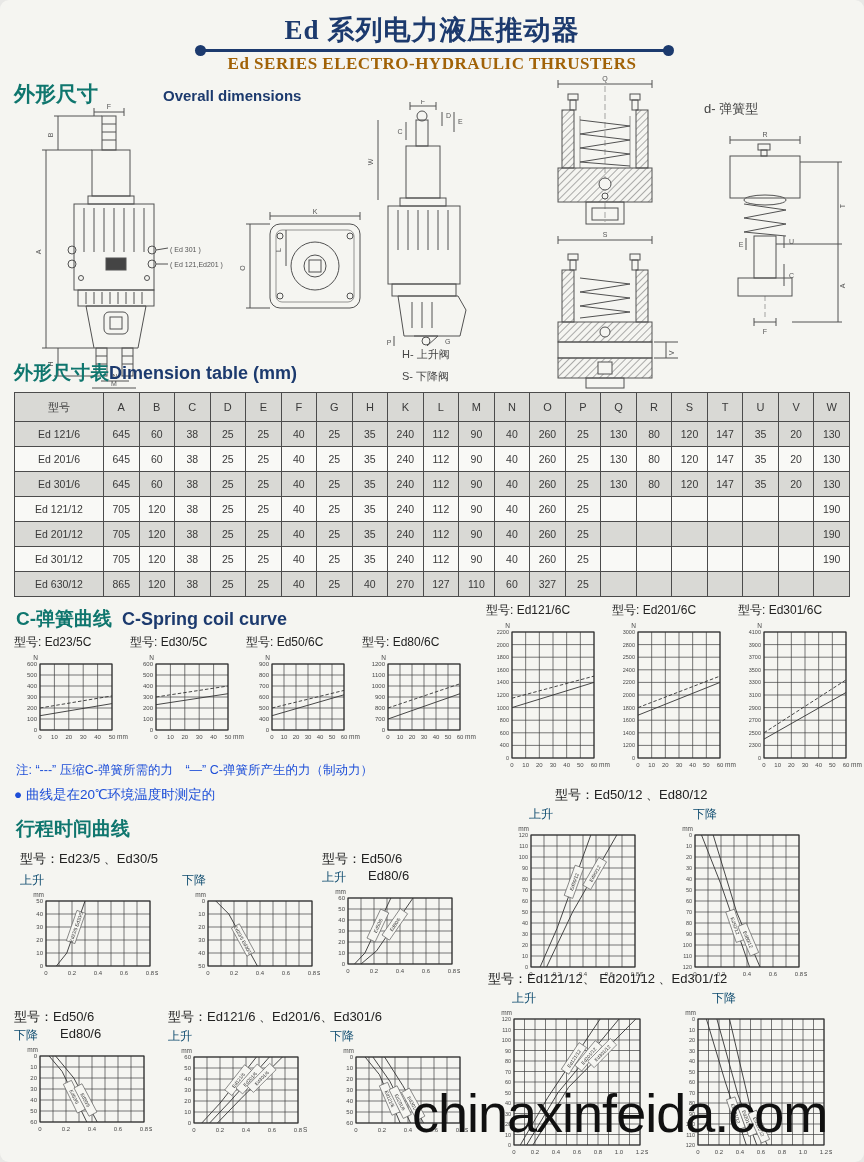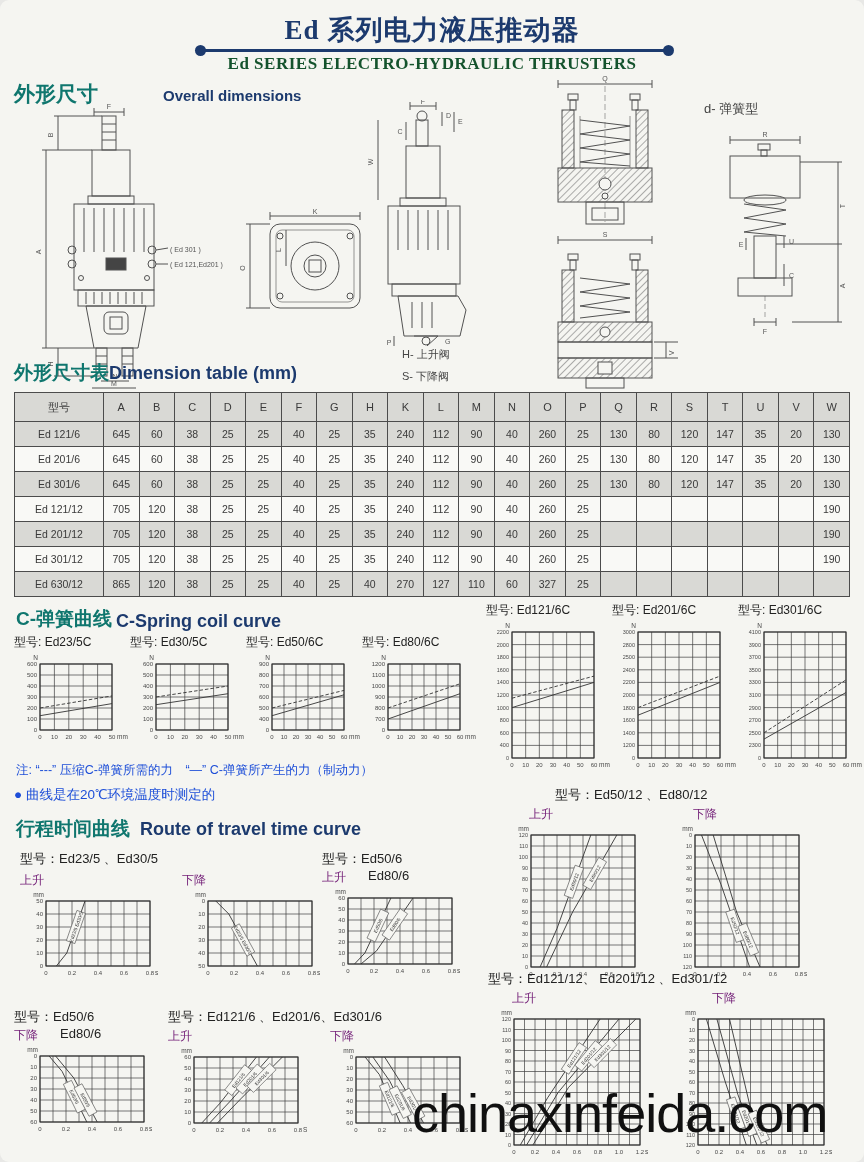--- a/index.html
+++ b/index.html
@@ -5,38 +5,38 @@
   html,body{margin:0;padding:0;}
   body{font-family:"Liberation Sans",sans-serif;background:#e8e8e6;}
   .page{position:relative;width:864px;height:1162px;background:#f5f5f1;overflow:hidden;color:#333;border-radius:9px;}
   .abs{position:absolute;}
   
   .hd-title{top:12px;left:0;width:100%;text-align:center;font-family:"Liberation Serif",serif;
             font-weight:bold;font-size:27px;color:#1c3a6e;letter-spacing:1px;}
   .hd-rule{top:49px;left:200px;width:468px;height:3px;background:#1c3a6e;}
   .hd-dot{width:11px;height:11px;border-radius:50%;background:#1c3a6e;top:45px;}
   .hd-sub{top:54px;left:0;width:100%;text-align:center;font-family:"Liberation Serif",serif;
-          font-weight:bold;font-size:17px;color:#14532d;letter-spacing:.5px;}
+          font-weight:bold;font-size:17px;color:#a16207;letter-spacing:.5px;}
   
   .sec-zh{font-weight:bold;color:#0f766e;}
   .h-big{font-size:21px;}
   .h-en{font-weight:bold;color:#1c3a6e;font-size:15px;}
   .h-mid{font-size:19px;}
   
   table.dim{border-collapse:collapse;table-layout:fixed;width:836px;padding-left:20px;}
   table.dim th,table.dim td{border:1px solid #4c4c4c;text-align:center;font-size:10.5px;
        color:#3a3a3a;padding:0;height:24px;overflow:hidden;white-space:nowrap;}
   table.dim th{height:28px;background:#d9d9d5;font-weight:normal;font-size:11px;}
   table.dim tr.odd td{background:#d9d9d5;}
   table.dim tr.even td{background:#f9f9f6;}
   table.dim .mcol{width:88px;}
   
   .ctitle{font-size:12px;color:#222;margin-bottom:1px;white-space:nowrap;}
   .gtitle{font-size:13px;color:#222;white-space:nowrap;}
-  .dirlab{font-size:12px;color:#701a75;}
+  .dirlab{font-size:12px;color:#0c4a6e;}
   .row{display:flex;}
   .note{font-size:12.5px;color:#1d4ed8;}
   svg text{font-family:"Liberation Sans",sans-serif;}
   .drawtext{font-size:7px;fill:#555;}
   .watermark{font-size:54px;color:#101010;white-space:nowrap;letter-spacing:-1px;z-index:50;
              font-family:"Liberation Sans",sans-serif;}
   .cap{font-size:11px;color:#444;}
 </style>
 </head>
 <body>
@@ -476,21 +476,21 @@
           <td></td>
           <td></td>
           <td></td>
           <td></td>
           <td></td>
           <td></td>
         </tr>
       </tbody>
     </table>
 
-  <div class="abs row" style="left:16px;top:606px;gap:4px;align-items:flex-end">
+  <div class="abs row" style="left:16px;top:606px;gap:10px;align-items:center">
     <span class="sec-zh h-mid">C-弹簧曲线</span>
     <span class="h-en" style="font-size:18px">C-Spring coil curve</span>
   </div>
 
   <div class="abs row" style="left:14px;top:634px;width:470px">
     <div>
         <div class="ctitle">型号: Ed23/5C</div>
         <div><svg width="116" height="92" viewBox="0 0 116 92">
             <g stroke="#3f3f3f" stroke-width="0.7">
               <line x1="26" y1="12" x2="26" y2="78"></line>
@@ -806,21 +806,20 @@
             <polyline points="26.0,119.1 108.0,72.5" fill="none" stroke="#333" stroke-width="0.9"></polyline>
           </svg></div>
       </div>
   </div>
 
   <div class="abs note" style="left:16px;top:762px">注: “---” 压缩C-弹簧所需的力　“—” C-弹簧所产生的力（制动力）</div>
   <div class="abs note" style="left:14px;top:786px;font-size:13.5px">● 曲线是在20℃环境温度时测定的</div>
 
   <div class="abs row" style="left:16px;top:816px;gap:10px;align-items:baseline">
     <span class="sec-zh h-mid">行程时间曲线</span>
-    <span class="h-en" style="font-size:18px">Route of travel time curve</span>
   </div>
 
   <div class="abs" style="left:20px;top:850px">
     <div class="gtitle">型号：Ed23/5 、Ed30/5</div>
     <div class="row" style="gap:14px;margin-top:4px">
       <div>
           <div class="dirlab">上升</div>
           <div><svg width="148" height="91" viewBox="0 0 148 91">
               <g stroke="#3f3f3f" stroke-width="0.7">
                 <line x1="26" y1="12" x2="26" y2="77"></line>

